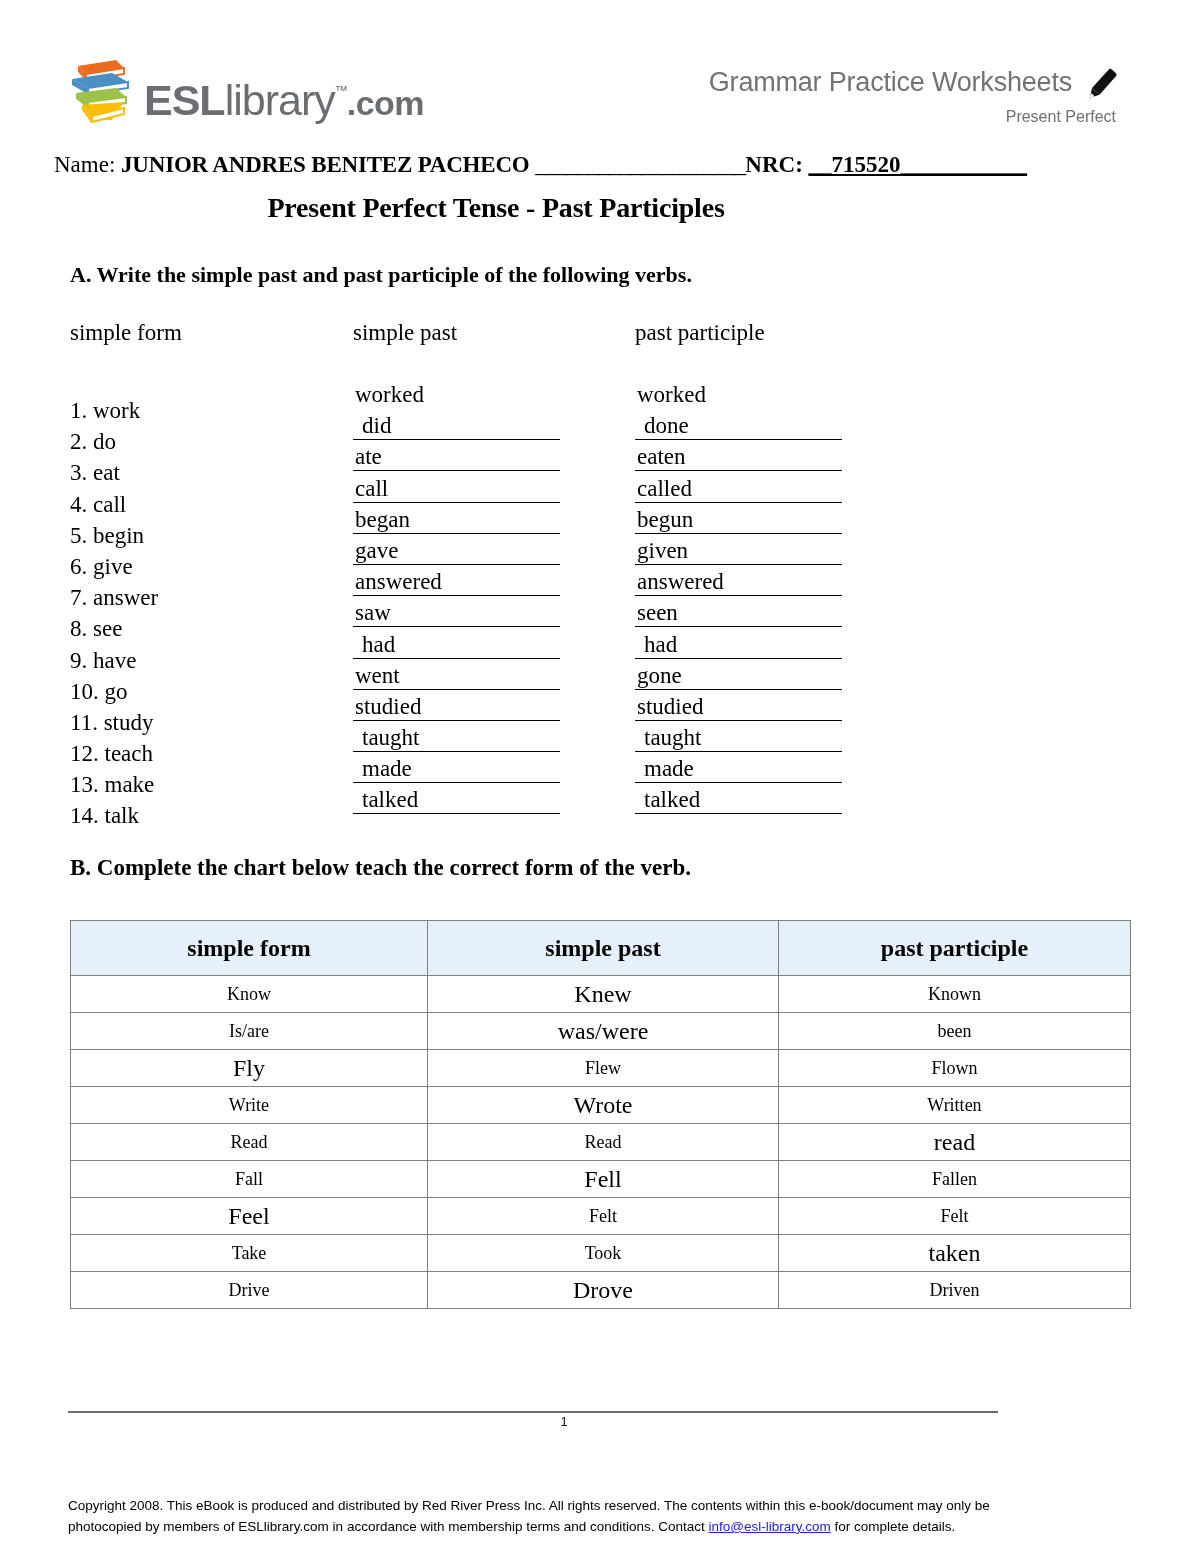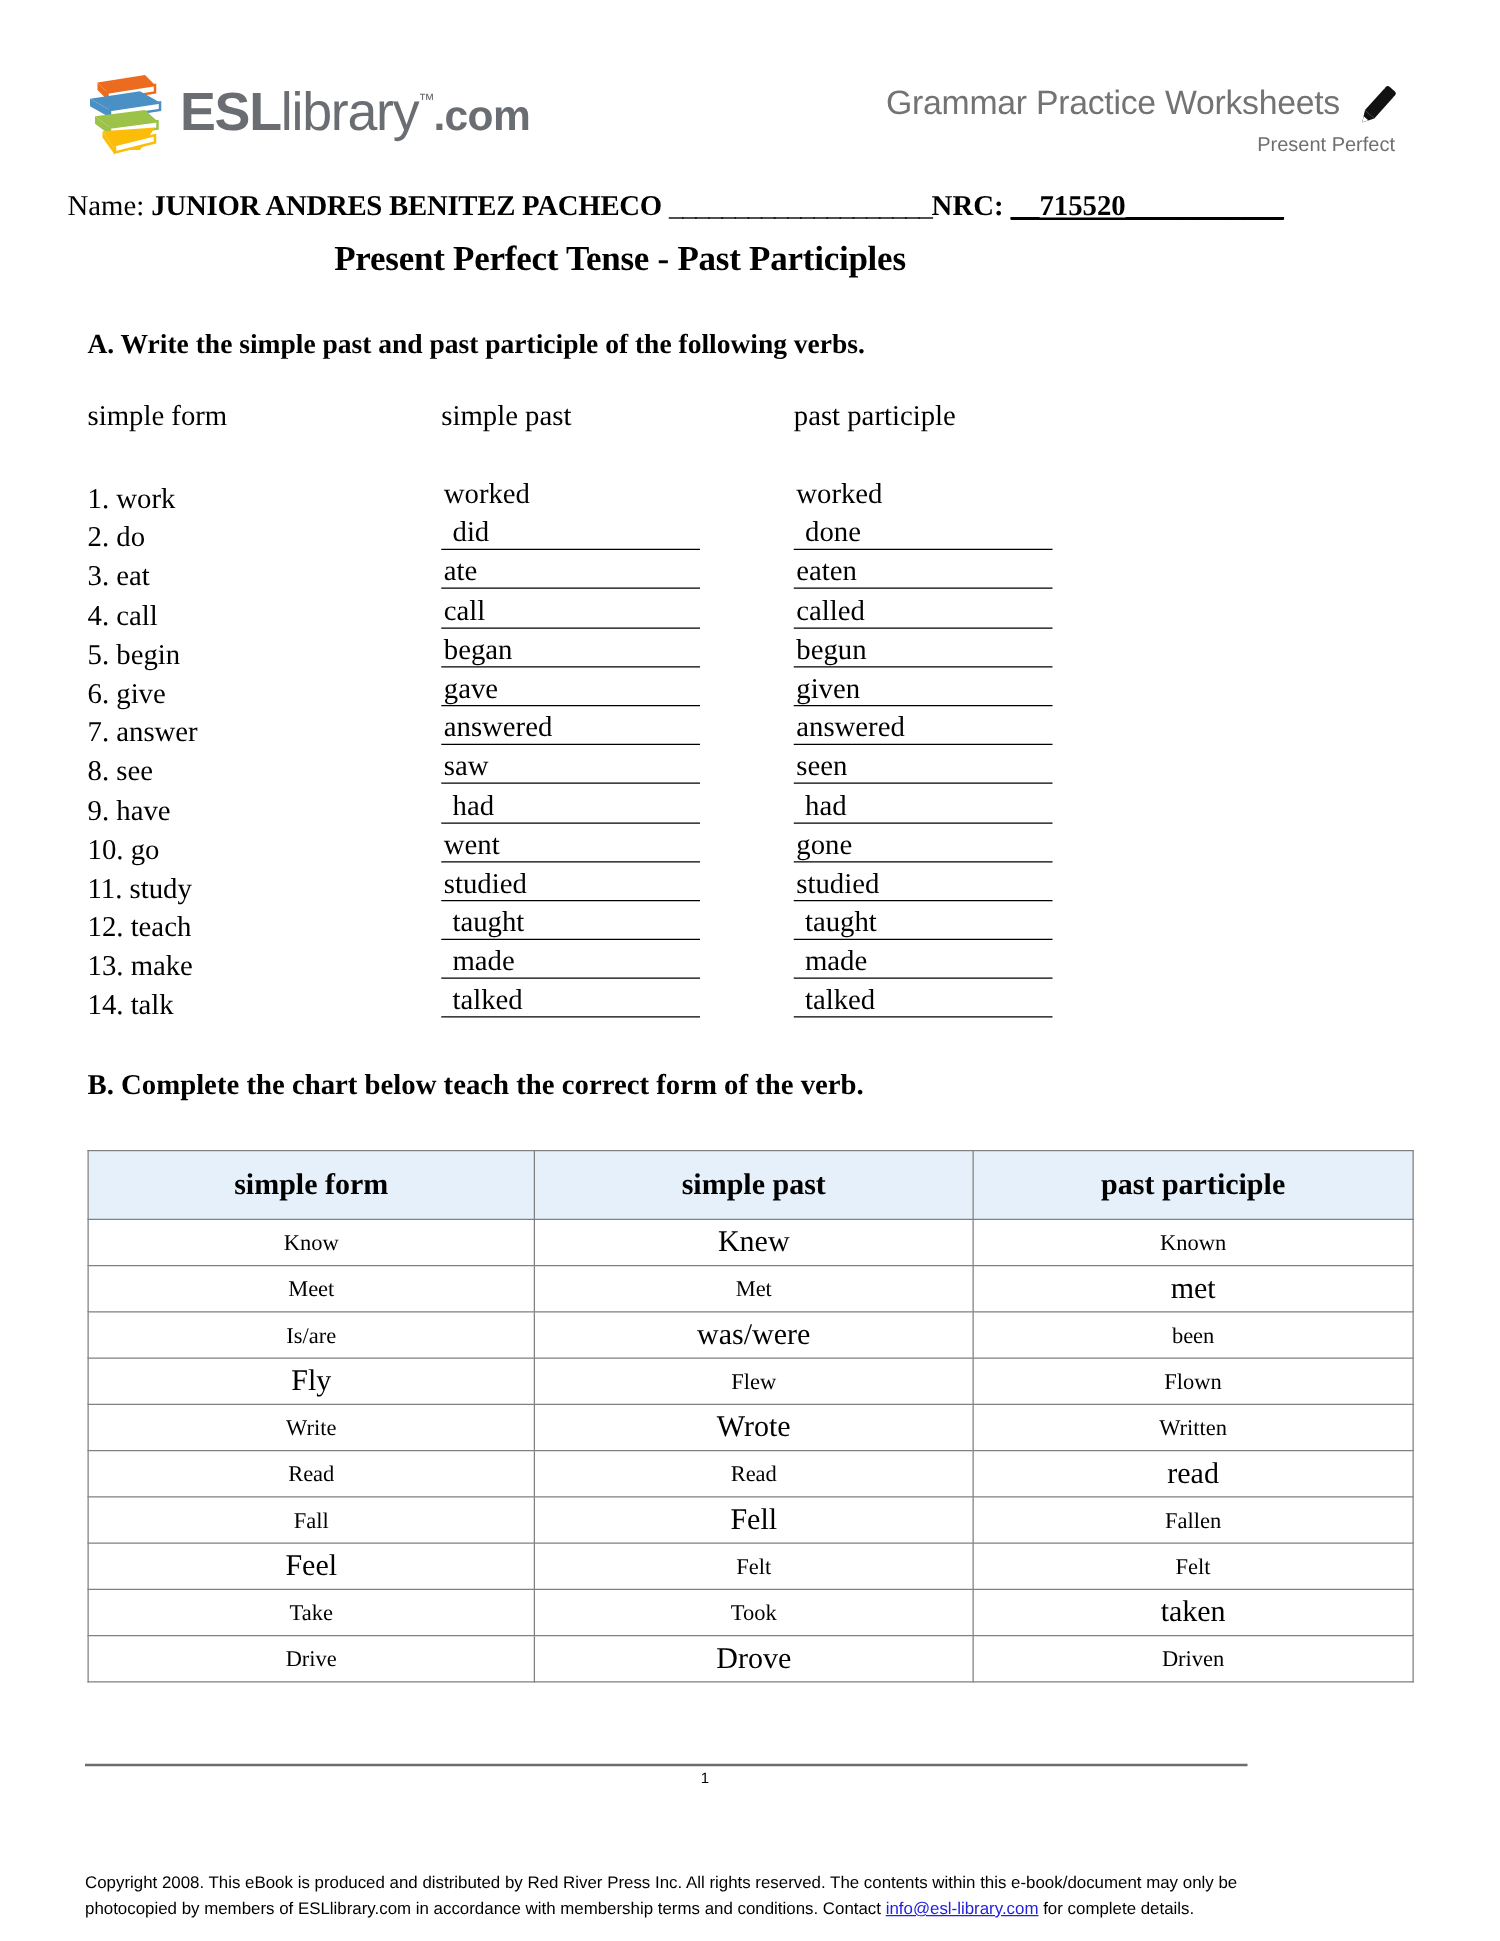--- a/index.html
+++ b/index.html
@@ -37,21 +37,21 @@
   }
   .logo-text {
     font-family: "Liberation Sans", sans-serif;
     font-size: 43px;
     color: #6a6e72;
     letter-spacing: -1px;
     line-height: 1;
     margin-left: 4px;
     white-space: nowrap;
     position: relative;
-    top: 2px;
+    top: 12px;
   }
   .logo-esl { font-weight: bold; }
   .logo-lib { font-weight: normal; }
   .logo-tm {
     font-size: 13px;
     vertical-align: super;
     font-weight: normal;
     position: relative;
     top: -4px;
     left: 0px;
@@ -138,21 +138,21 @@
     left: 70px; top: 382px;
     width: 1010px;
   }
   .verb-row {
     position: relative;
     height: 31.2px;
     font-size: 23px;
   }
   .v-form {
     position: absolute;
-    left: 0; top: 4px;
+    left: 0; top: 16px;
     white-space: nowrap;
   }
   .v-ans {
     position: absolute;
     top: 0;
     width: 207px;
     white-space: nowrap;
     border-bottom: 1.6px solid #000;
     height: 27px;
     box-sizing: border-box;
@@ -378,25 +378,20 @@
       <th>past participle</th>
     </tr>
   </thead>
   <tbody id="chart-body">
       <tr>
         <td class="cell-s">Know</td>
         <td class="cell-l">Knew</td>
         <td class="cell-s">Known</td>
       </tr>
       <tr>
-        <td class="cell-s">Meet</td>
-        <td class="cell-s">Met</td>
-        <td class="cell-l">met</td>
-      </tr>
-      <tr>
         <td class="cell-s">Is/are</td>
         <td class="cell-l">was/were</td>
         <td class="cell-s">been</td>
       </tr>
       <tr>
         <td class="cell-l">Fly</td>
         <td class="cell-s">Flew</td>
         <td class="cell-s">Flown</td>
       </tr>
       <tr>

